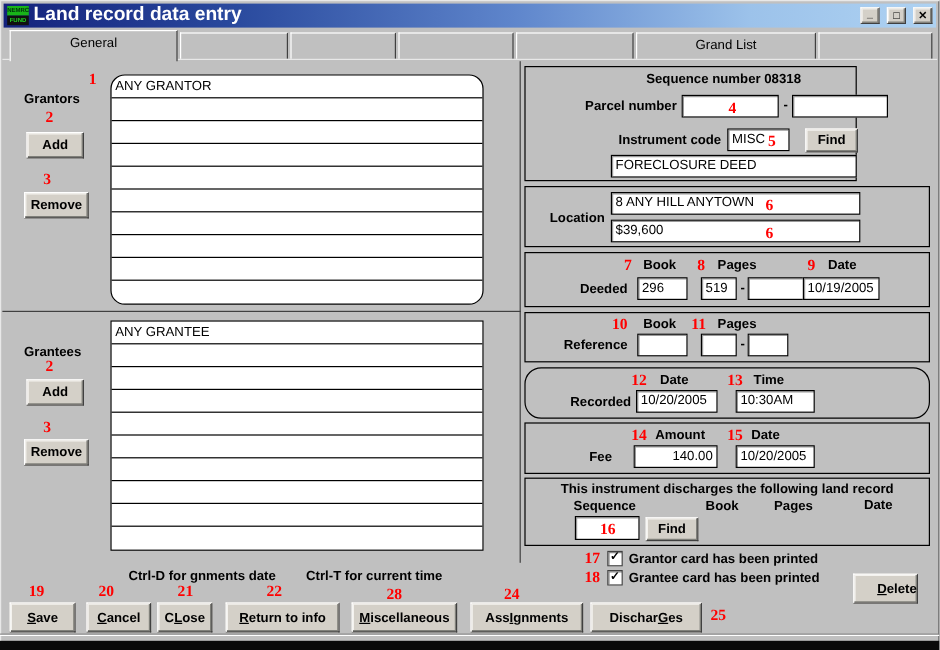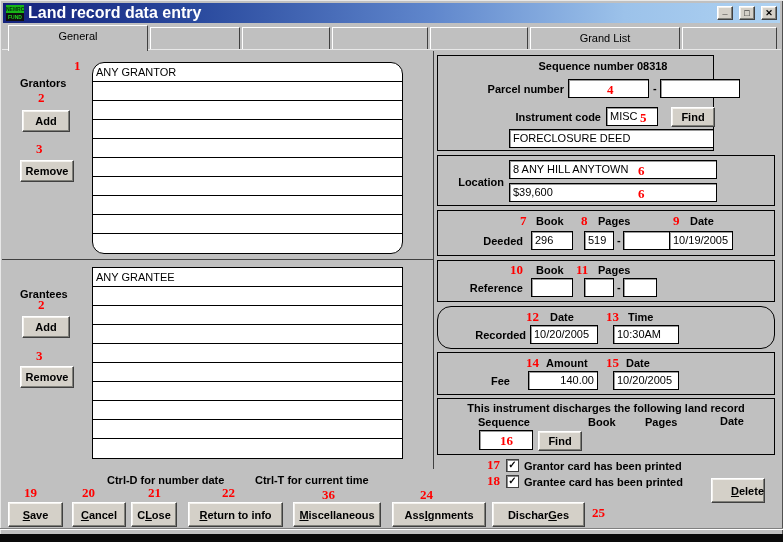--- a/index.html
+++ b/index.html
@@ -264,28 +264,28 @@
       </div>
   </div>
 
   <span class="ann" style="left:487px;top:458px;">17</span>
   <div class="cb" style="left:506px;top:459px;"><span>✓</span></div>
   <div class="abs lbl" style="left:524px;top:460px;">Grantor card has been printed</div>
   <span class="ann" style="left:487px;top:474px;">18</span>
   <div class="cb" style="left:506px;top:475px;"><span>✓</span></div>
   <div class="abs lbl" style="left:524px;top:476px;">Grantee card has been printed</div>
 
-  <div class="abs lbl" style="left:107px;top:474px;">Ctrl-D for number date</div>
+  <div class="abs lbl" style="left:107px;top:474px;">Ctrl-D for gnments date</div>
   <div class="abs lbl" style="left:255px;top:474px;">Ctrl-T for current time</div>
 
   <span class="ann" style="left:24px;top:486px;">19</span>
   <span class="ann" style="left:82px;top:486px;">20</span>
   <span class="ann" style="left:148px;top:486px;">21</span>
   <span class="ann" style="left:222px;top:486px;">22</span>
-  <span class="ann" style="left:322px;top:488px;">36</span>
+  <span class="ann" style="left:322px;top:488px;">28</span>
   <span class="ann" style="left:420px;top:488px;">24</span>
   <span class="ann" style="left:592px;top:506px;">25</span>
   <span class="ann" style="left:724px;top:486px;">26</span>
 
   <div class="btn" style="left:8px;top:502px;width:55px;height:25px;">
     <span><span></span><span class="u">S</span><span>ave</span></span>
   </div>
   <div class="btn" style="left:72px;top:502px;width:54px;height:25px;">
     <span><span></span><span class="u">C</span><span>ancel</span></span>
   </div>

